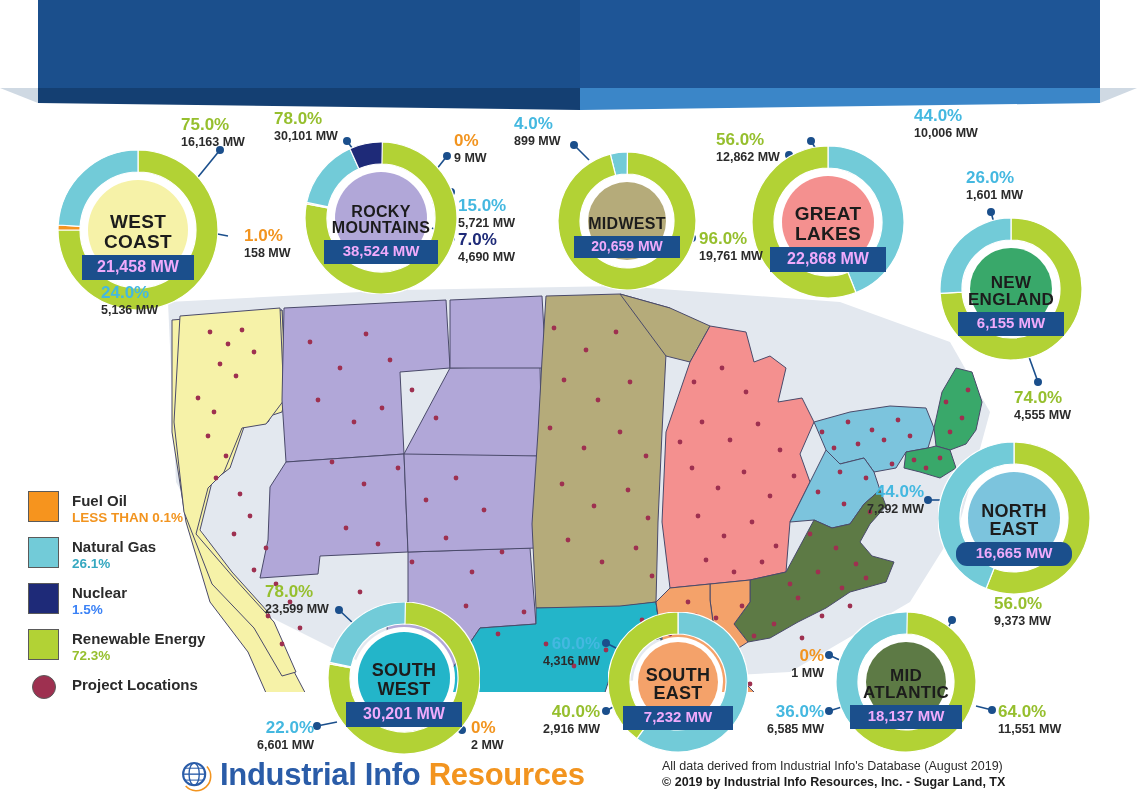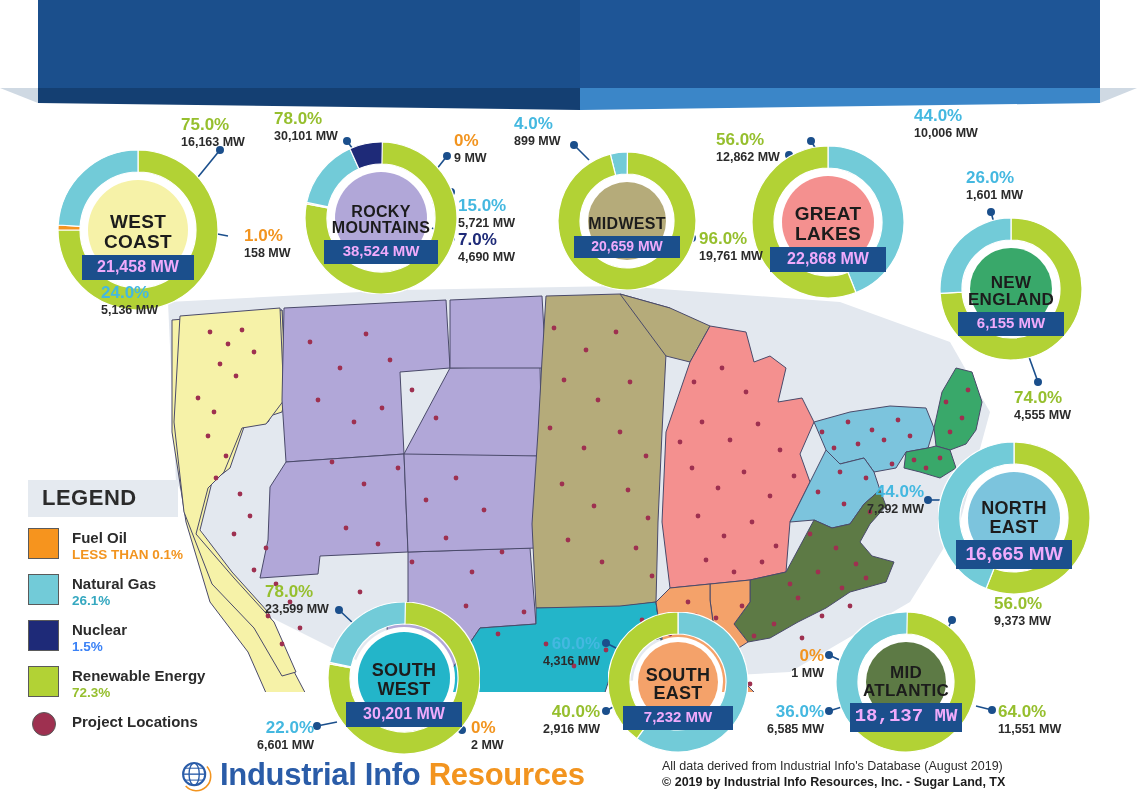--- a/index.html
+++ b/index.html
@@ -435,21 +435,21 @@
   </div>
 <div class="donut" id="d-north-east" style="left:938px; top:442px;">
     <svg width="152" height="152" viewBox="0 0 152 152">
       <path d="M76 0 A76 76 0 1 1 48.02253399596446 146.6630129275071 L56.12127415502738 126.20793023796557 A54 54 0 1 0 76 22 Z" fill="#b2d235" stroke="#ffffff" stroke-width="1.2"></path>
       <path d="M48.02253399596446 146.6630129275071 A76 76 0 0 1 75.99999999999999 0 L75.99999999999999 22 A54 54 0 0 0 56.12127415502738 126.20793023796557 Z" fill="#72cbd8" stroke="#ffffff" stroke-width="1.2"></path>
       <circle cx="76" cy="76" r="51" fill="#ffffff"></circle>
       <circle cx="76" cy="76" r="46" fill="#7cc4dd"></circle>
     </svg>
     <div class="donut-center-txt">
       <div class="reg-name" style="font-size: 18px; margin-bottom: 4px;">NORTH<br>EAST</div>
-      <div class="reg-mw" style="font-size: 19px; width: 116px; padding: 2px 0px 3px;">16,665 MW</div>
+      <div class="reg-mw" style="font-size: 15px; width: 116px; padding: 2px 0px 3px; border-radius: 11px;">16,665 MW</div>
     </div>
   </div>
 <div class="donut" id="d-south-west" style="left:328px; top:602px;">
     <svg width="152" height="152" viewBox="0 0 152 152">
       <path d="M76 0 A76 76 0 1 1 1.339199266572308 61.79560512223759 L22.95153632098559 65.9074036394846 A54 54 0 1 0 76 22 Z" fill="#b2d235" stroke="#ffffff" stroke-width="1.2"></path>
       <path d="M1.339199266572308 61.79560512223759 A76 76 0 0 1 1.6256463996241024 60.36492639843824 L23.15506454710134 64.89086875678507 A54 54 0 0 0 22.95153632098559 65.9074036394846 Z" fill="#f6941e" stroke="#ffffff" stroke-width="1.2"></path>
       <path d="M1.6256463996241024 60.36492639843824 A76 76 0 0 1 77.41126670326034 0.01310424624342943 L77.00274213126393 22.00931091180454 A54 54 0 0 0 23.15506454710134 64.89086875678507 Z" fill="#72cbd8" stroke="#ffffff" stroke-width="1.2"></path>
       <circle cx="76" cy="76" r="51" fill="#ffffff"></circle>
       <circle cx="76" cy="76" r="46" fill="#23b5c9"></circle>
     </svg>
@@ -473,21 +473,21 @@
 <div class="donut" id="d-mid-atlantic" style="left:836px; top:612px;">
     <svg width="140" height="140" viewBox="0 0 140 140">
       <path d="M70 0 A70 70 0 1 1 16.08201820872145 114.64136242942587 L33.02766962883757 100.6112199516063 A48 48 0 1 0 70 22 Z" fill="#b2d235" stroke="#ffffff" stroke-width="1.2"></path>
       <path d="M16.08201820872145 114.64136242942587 A70 70 0 0 1 15.234954655308435 113.59804821771127 L32.44682604935436 99.89580449214486 A48 48 0 0 0 33.02766962883757 100.6112199516063 Z" fill="#f6941e" stroke="#ffffff" stroke-width="1.2"></path>
       <path d="M15.234954655308435 113.59804821771127 A70 70 0 0 1 71.29985091089769 0.012069700487373325 L70.89132633890127 22.008276366048484 A48 48 0 0 0 32.44682604935436 99.89580449214486 Z" fill="#72cbd8" stroke="#ffffff" stroke-width="1.2"></path>
       <circle cx="70" cy="70" r="45" fill="#ffffff"></circle>
       <circle cx="70" cy="70" r="40" fill="#5d7a45"></circle>
     </svg>
     <div class="donut-center-txt">
       <div class="reg-name" style="font-size: 17px; margin-bottom: 4px;">MID<br>ATLANTIC</div>
-      <div class="reg-mw" style="font-size: 19px; width: 112px; padding: 2px 0px 3px; font-family: Liberation Mono, monospace;">18,137 MW</div>
+      <div class="reg-mw" style="font-size: 15px; width: 112px; padding: 2px 0px 3px;">18,137 MW</div>
     </div>
   </div>
 
 <div class="callout ta-l" style="left:181px; top:115px;">
   <div class="pct c-ren">75.0%</div>
   <div class="mw">16,163 MW</div>
 </div>
 <div class="callout ta-l" style="left:244px; top:226px;">
   <div class="pct c-oil">1.0%</div>
   <div class="mw">158 MW</div>
@@ -579,23 +579,20 @@
 <div class="callout ta-r" style="left:730px; top:702px; width:94px;">
   <div class="pct c-gas">36.0%</div>
   <div class="mw">6,585 MW</div>
 </div>
 <div class="callout ta-l" style="left:998px; top:702px;">
   <div class="pct c-ren">64.0%</div>
   <div class="mw">11,551 MW</div>
 </div>
 
 <div id="legend">
-  <div id="legend-title-bar">
-    <span id="legend-title">LEGEND</span>
-  </div>
   <div id="legend-rows">
       <div class="legend-row">
         <div class="swatch" style="background: rgb(246, 148, 30);"></div>
         <div class="legend-txt">
           <div class="legend-name">Fuel Oil</div>
           <div class="legend-val" style="color: rgb(242, 148, 31);">LESS THAN 0.1%</div>
         </div>
       </div>
       <div class="legend-row">
         <div class="swatch" style="background: rgb(114, 203, 216);"></div>

